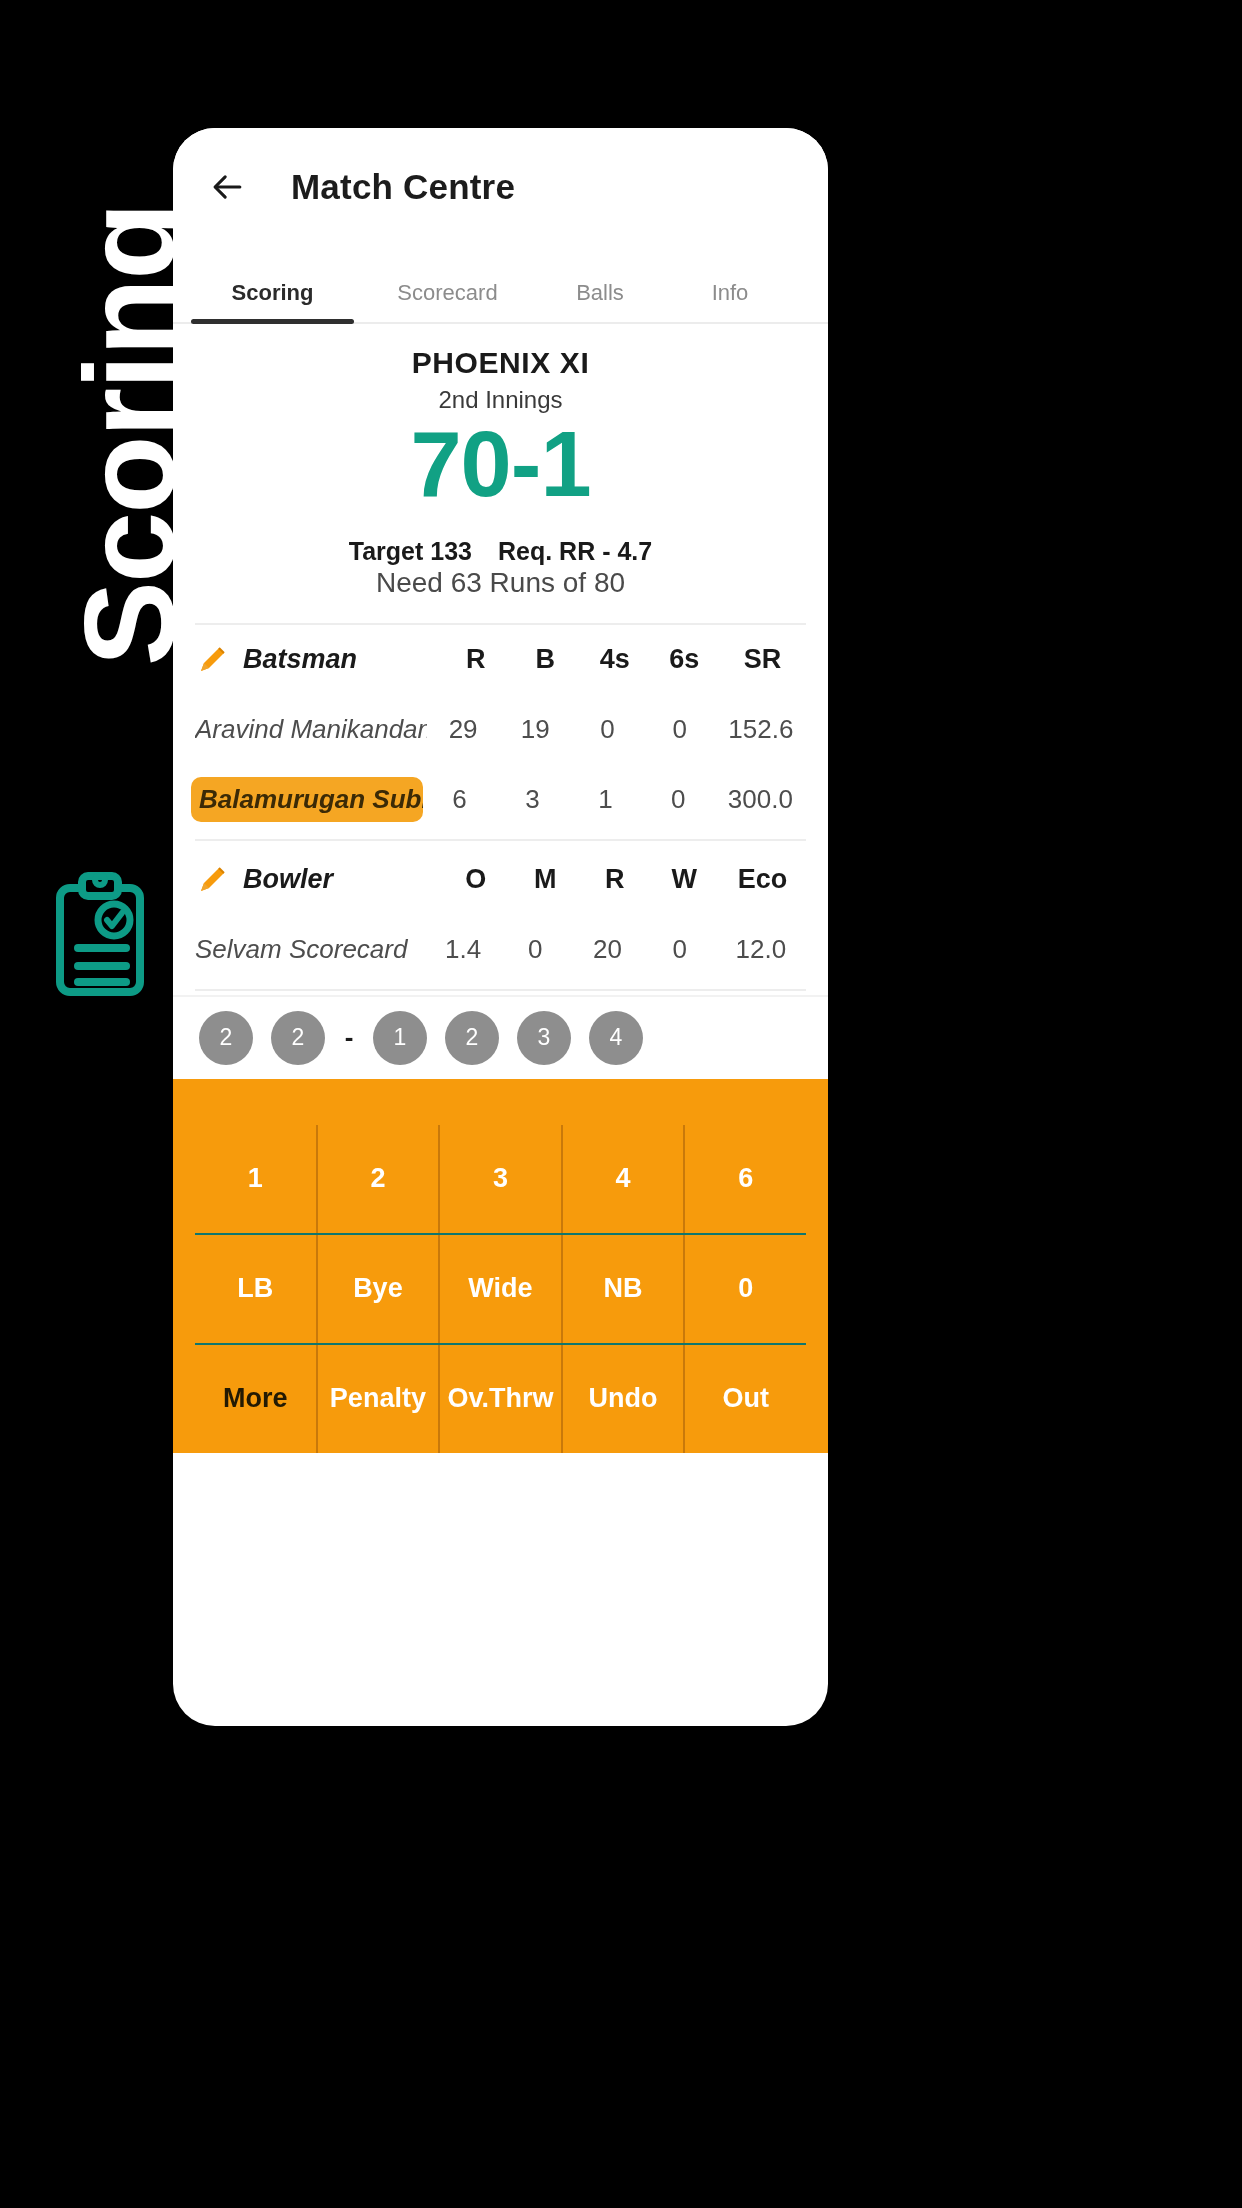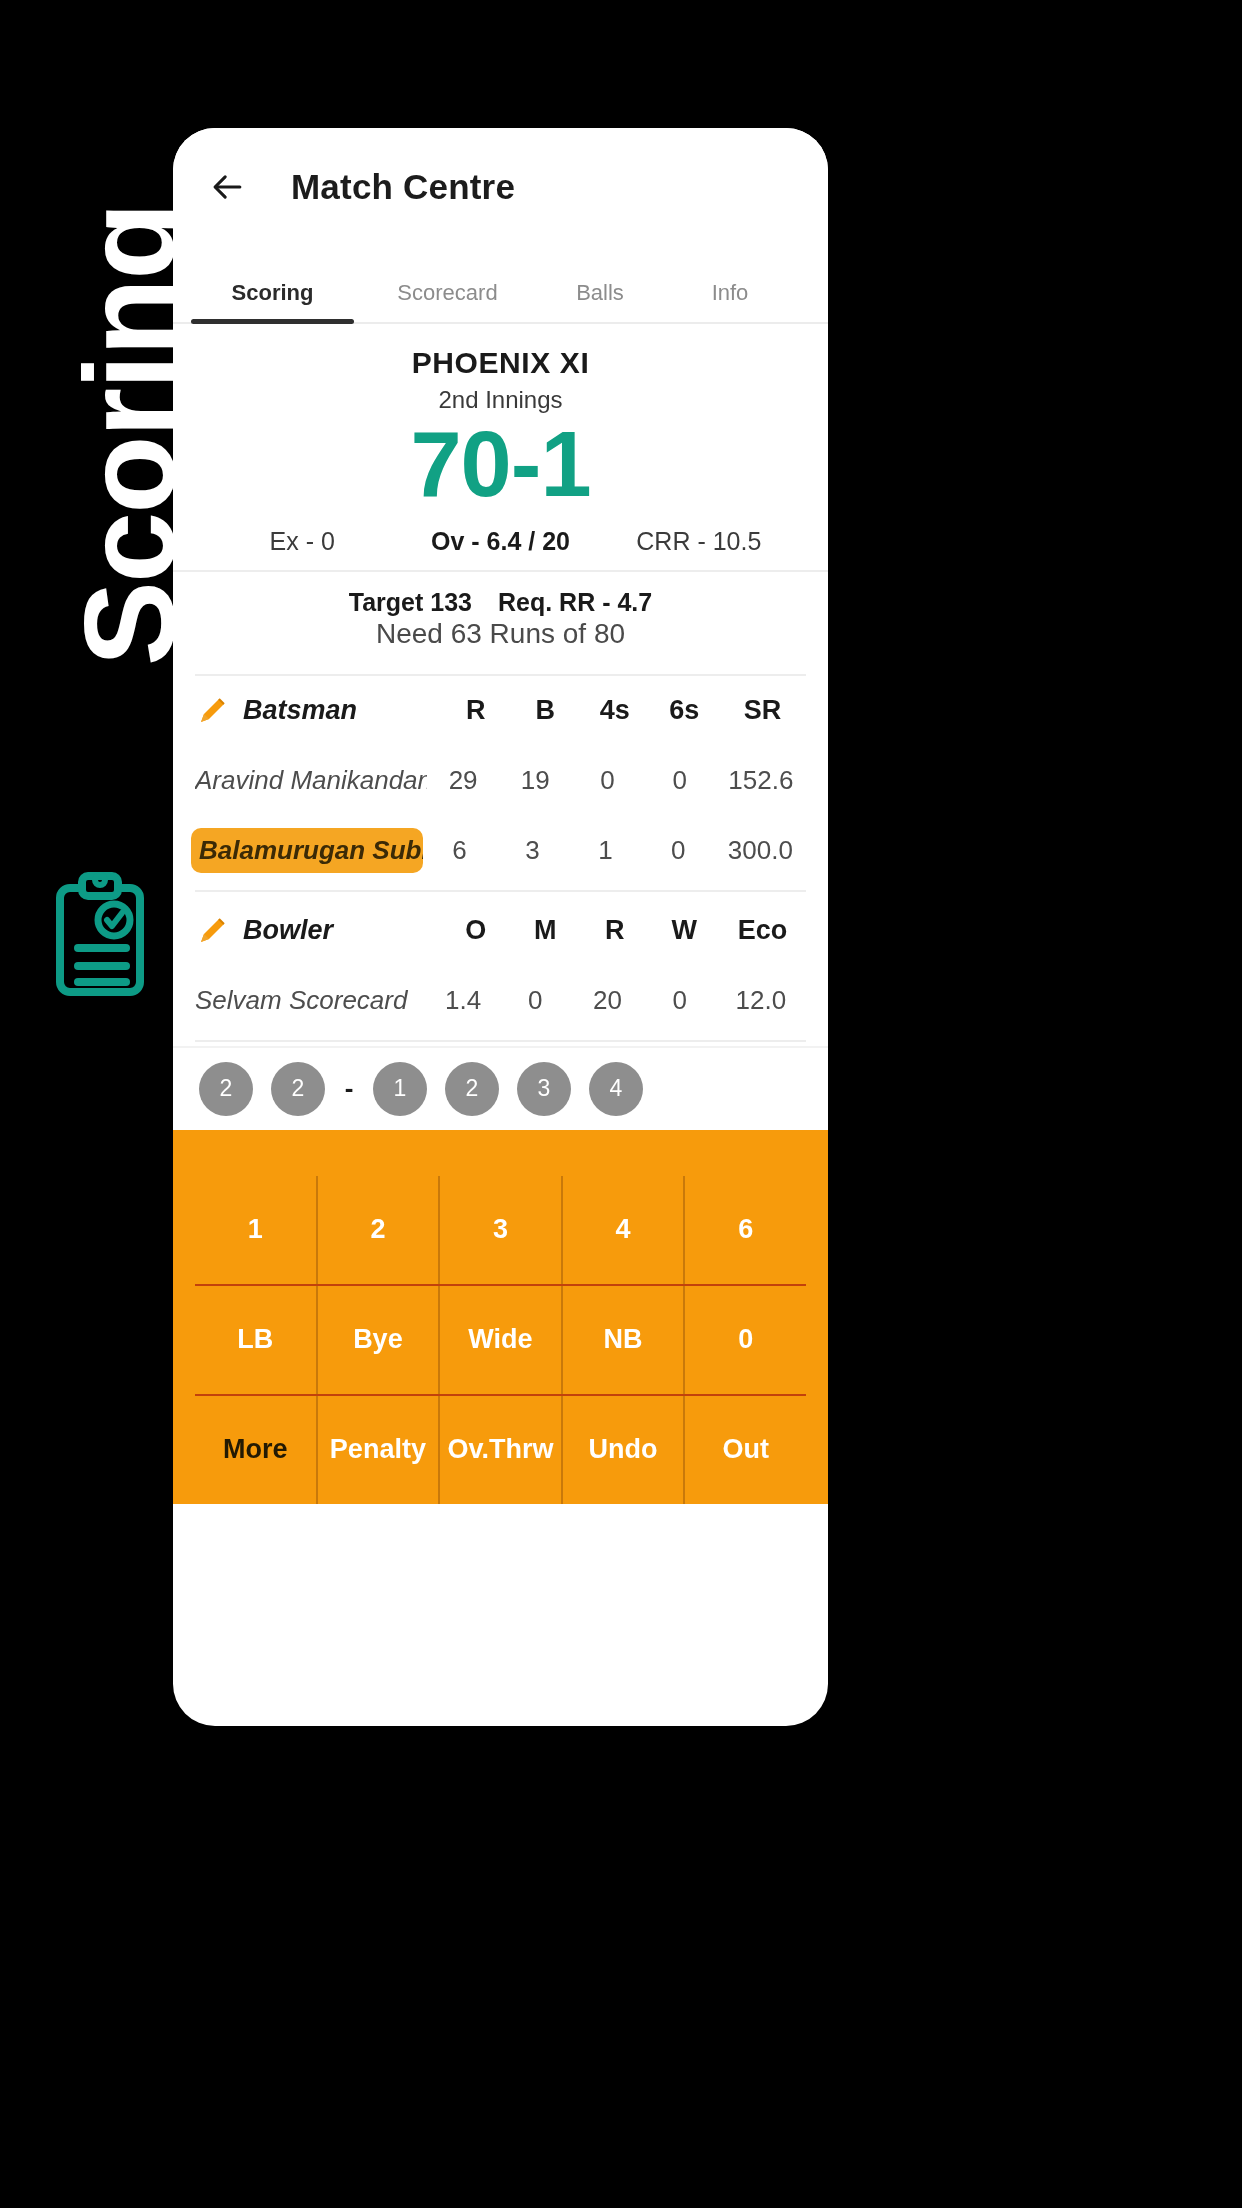--- a/index.html
+++ b/index.html
@@ -179,21 +179,21 @@
     flex: 0 0 auto; width: 12px; text-align: center;
   }
 
   
   .keypad {
     background: #f79b0c;
     flex: 1;
     padding: 46px 22px 0;
   }
   .kp-row { display: flex; }
-  .kp-row + .kp-row { border-top: 2px solid #c2410c; }
+  .kp-row + .kp-row { border-top: 2px solid #0f766e; }
   .kp-cell {
     flex: 1;
     height: 108px;
     display: flex; align-items: center; justify-content: center;
     font-size: 27px;
     font-weight: bold;
     color: #ffffff;
   }
   .kp-cell + .kp-cell { border-left: 2px solid #c9790a; }
   .kp-cell.dark { color: #231a03; }
@@ -236,25 +236,20 @@
       <div class="tab w3">Balls</div>
       <div class="tab w4">Info</div>
     </div>
 
     <div class="score-block">
       <div class="team-name">PHOENIX XI</div>
       <div class="innings">2nd Innings</div>
       <div class="bigscore">70-1</div>
     </div>
 
-    <div class="stat-row">
-      <div class="stat-cell">Ex - 0</div>
-      <div class="stat-cell strong">Ov - 6.4 / 20</div>
-      <div class="stat-cell">CRR - 10.5</div>
-    </div>
 
     <div class="target-row">
       <div class="target-line">
         <span>Target 133</span><span class="gap"></span><span>Req. RR - 4.7</span>
       </div>
       <div class="need-line">Need 63 Runs of 80</div>
     </div>
 
     <div class="divider"></div>
 

